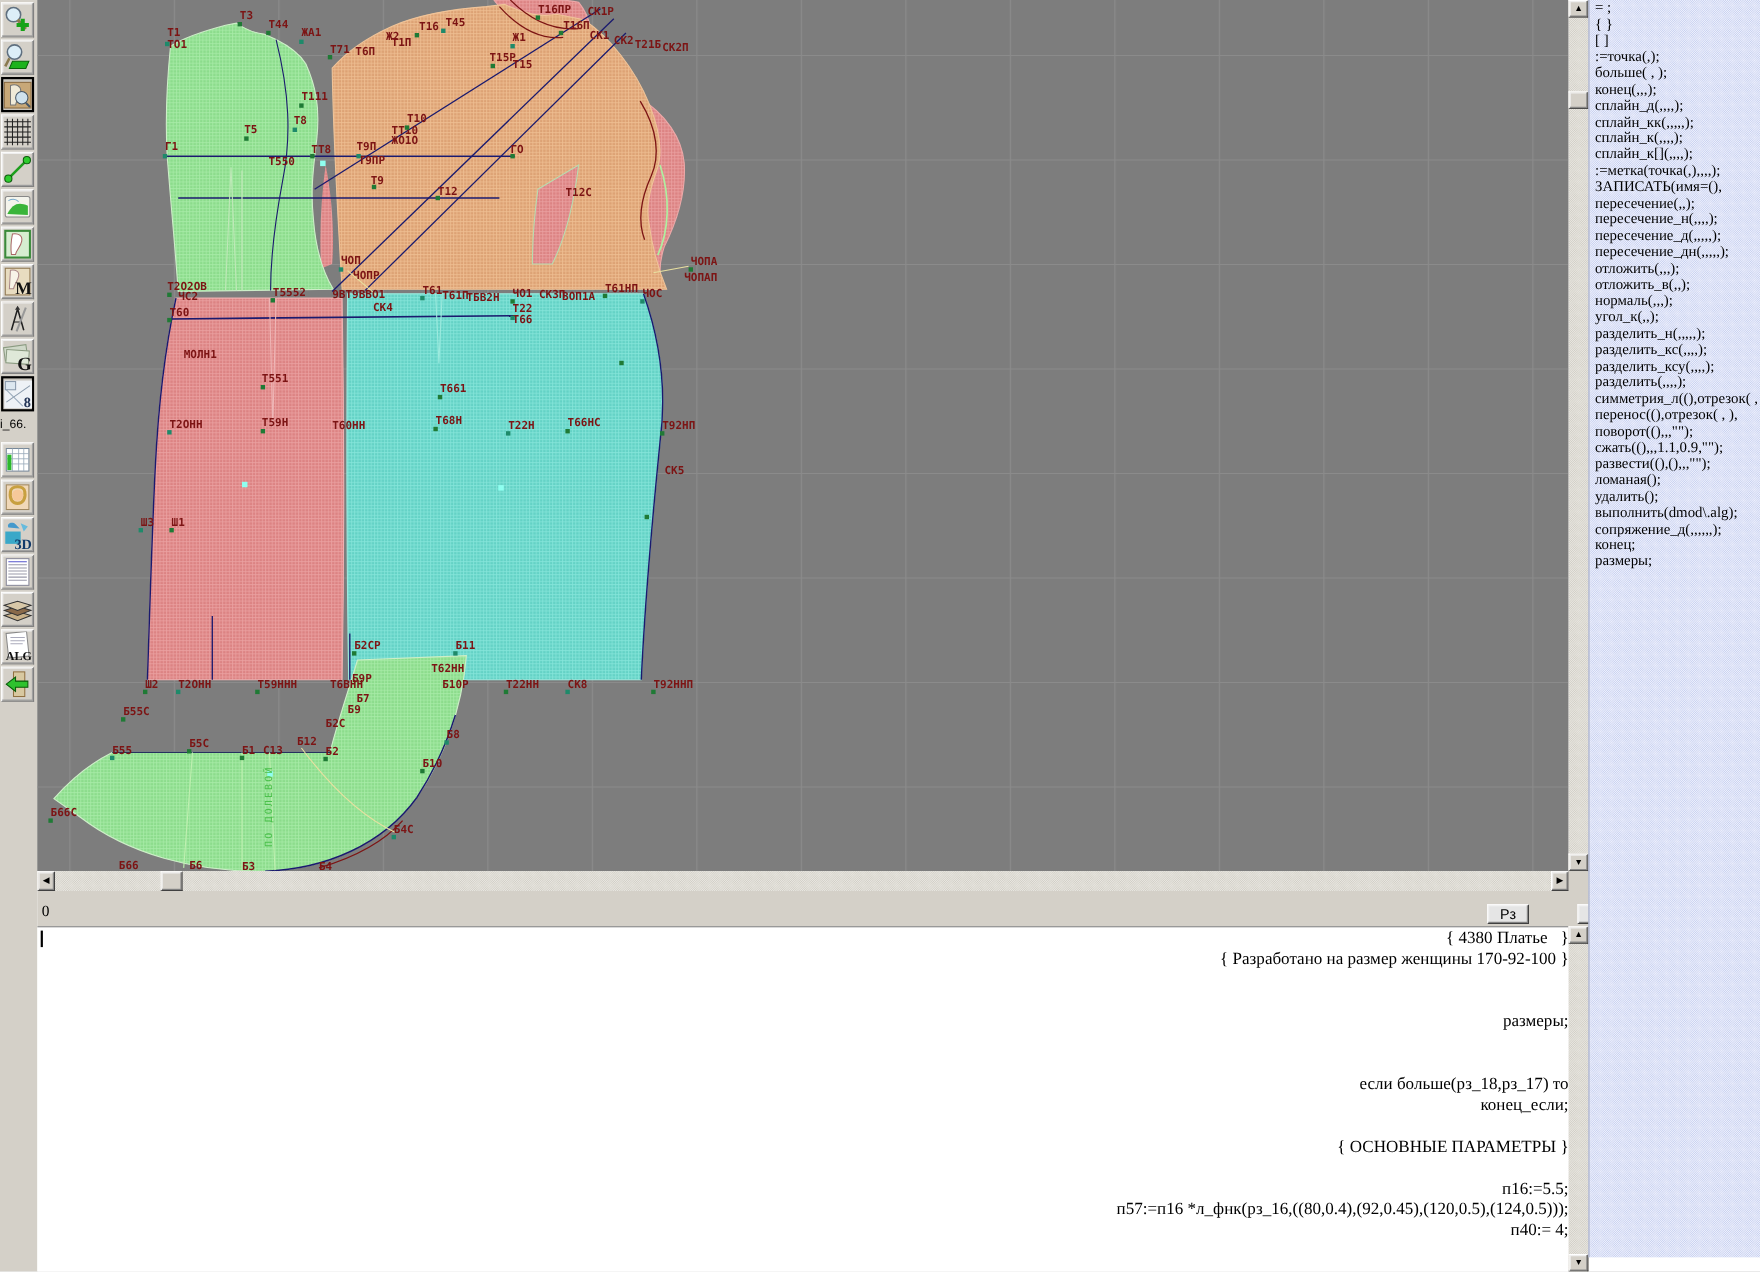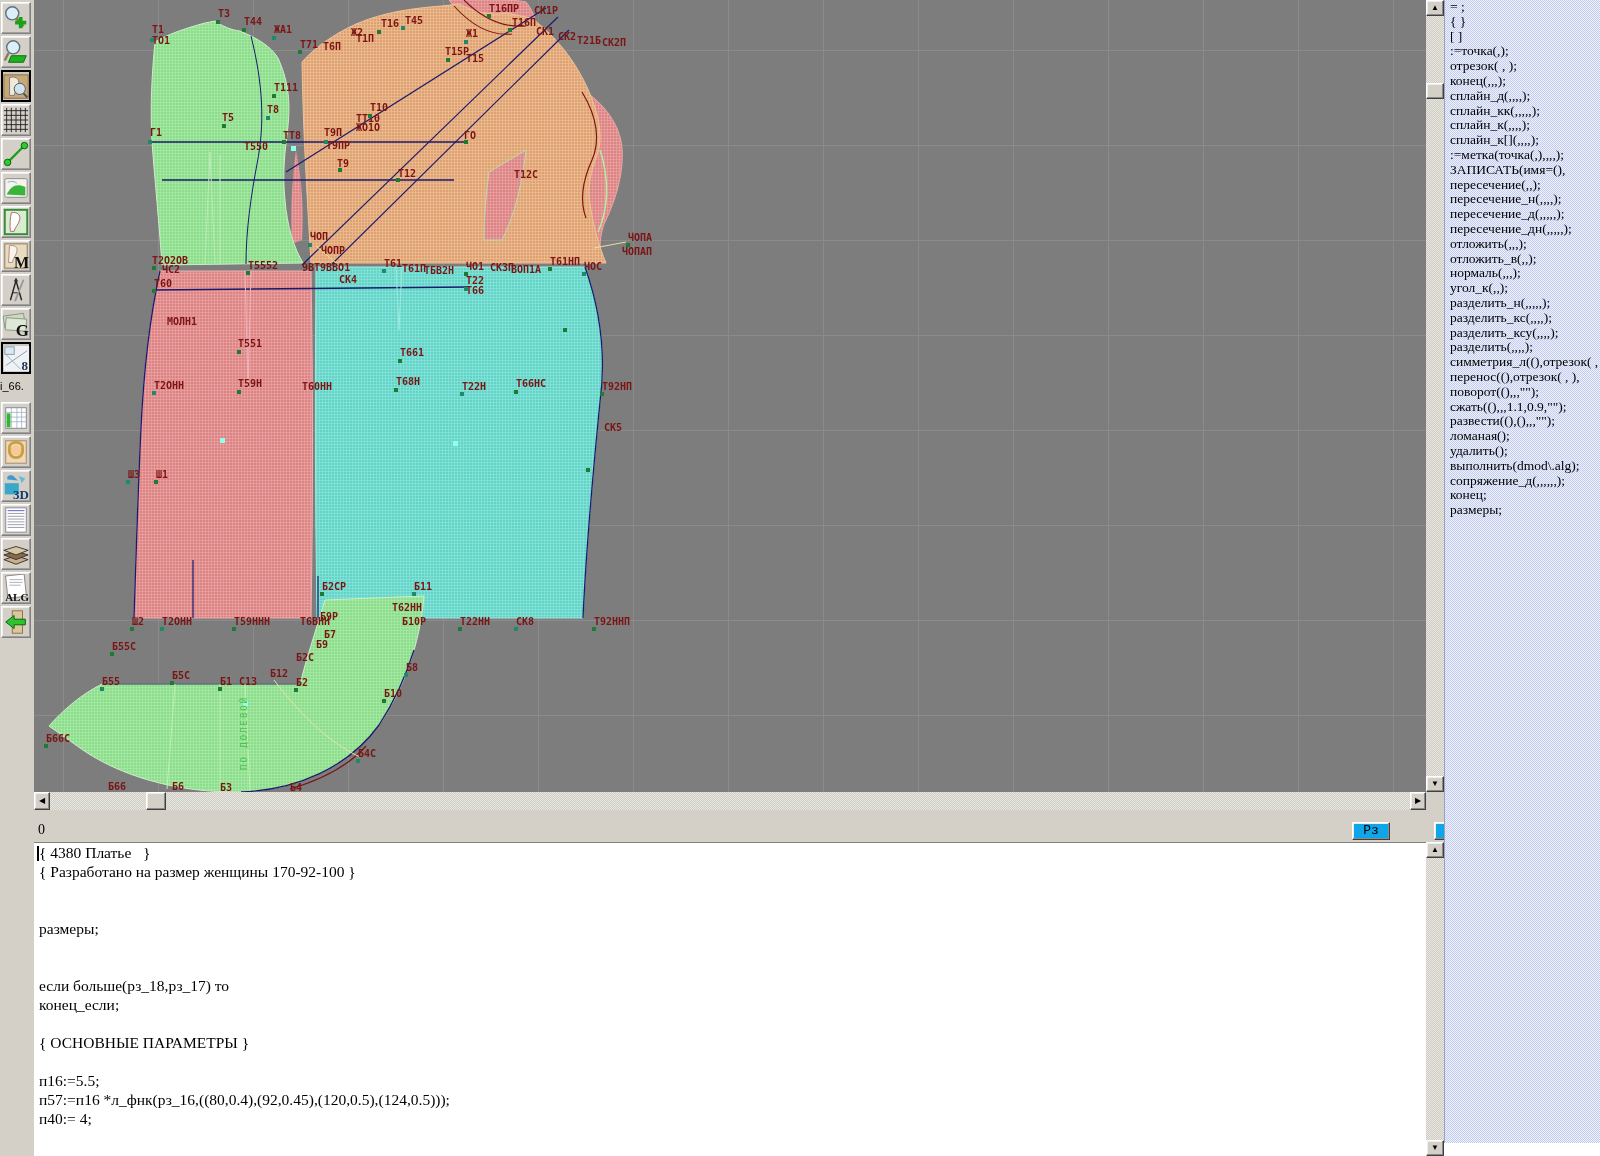--- a/index.html
+++ b/index.html
@@ -31,28 +31,28 @@
   .sb-btn,.sb-thumb{position:absolute;background:#d4d0c8;border:1px solid #404040;
       border-top-color:#fff;border-left-color:#fff;
       box-shadow:inset -1px -1px 0 #8a8a8a,inset 1px 1px 0 #eee;box-sizing:border-box;
       font-size:8px;line-height:14px;text-align:center;color:#000;}
   #cv-vscroll{left:1426px;top:0;width:18px;height:792px;}
   #cv-hscroll{left:34px;top:792px;width:1392px;height:18px;}
   #ed-vscroll{left:1426px;top:842px;width:18px;height:314px;}
   
   #statusrow{position:absolute;left:34px;top:810px;width:1410px;height:32px;background:#d4d0c8;}
   #status-left{position:absolute;left:4px;top:12px;font-family:"Liberation Serif",serif;font-size:14px;color:#000;}
-  .mini-btn{position:absolute;top:12px;height:18px;width:38px;background:#0ea5e9;
+  .mini-btn{position:absolute;top:12px;height:18px;width:38px;background:#e5e5e5;
       border:1px solid #404040;border-top-color:#fff;border-left-color:#fff;
       box-shadow:inset -1px -1px 0 #8a8a8a,inset 1px 1px 0 #eee;box-sizing:border-box;
-      font-family:Liberation Mono, monospace;font-size:13px;text-align:center;line-height:16px;}
+      font-family:Liberation Sans, sans-serif;font-size:13px;text-align:center;line-height:16px;}
   #btn-rz{left:1318px;} #btn-md{left:1400px;}
   
   #editor{position:absolute;left:34px;top:842px;width:1392px;height:314px;background:#fff;
-          border-top:1px solid #808080;overflow:hidden;}
+          border-top:1px solid #808080;overflow:hidden;text-align:right;}
   .ed-line{height:19px;line-height:19px;white-space:pre;font-family:"Liberation Serif",serif;
            font-size:15.5px;color:#000;padding-left:5px;}
   #caret{position:absolute;left:3px;top:3px;width:1.5px;height:15px;background:#000;}
   
   #right-panel{position:absolute;left:1444px;top:0;width:156px;height:1143px;overflow:hidden;
       background:#eef0fb;
       background-image:linear-gradient(45deg,#c3cdf0 25%,transparent 25%,transparent 75%,#c3cdf0 75%),
                        linear-gradient(45deg,#c3cdf0 25%,transparent 25%,transparent 75%,#c3cdf0 75%);
       background-size:2px 2px;background-position:0 0,1px 1px;
       border-left:1px solid #9aa2c0;}
@@ -491,21 +491,21 @@
     <div class="sb-btn" style="left:0;top:0;width:18px;height:16px;">▲</div>
     <div class="sb-btn" style="left:0;top:298px;width:18px;height:16px;">▼</div>
   </div>
 
   <div id="right-panel">
     <div id="cmd-list">
         <div class="cmd-line">= ;</div>
         <div class="cmd-line">{  }</div>
         <div class="cmd-line">[  ]</div>
         <div class="cmd-line">:=точка(,);</div>
-        <div class="cmd-line">отрезок( , );</div>
+        <div class="cmd-line">больше( , );</div>
         <div class="cmd-line">конец(,,,);</div>
         <div class="cmd-line">сплайн_д(,,,,);</div>
         <div class="cmd-line">сплайн_кк(,,,,,);</div>
         <div class="cmd-line">сплайн_к(,,,,);</div>
         <div class="cmd-line">сплайн_к[](,,,,);</div>
         <div class="cmd-line">:=метка(точка(,),,,,);</div>
         <div class="cmd-line">ЗАПИСАТЬ(имя=(),</div>
         <div class="cmd-line">пересечение(,,);</div>
         <div class="cmd-line">пересечение_н(,,,,);</div>
         <div class="cmd-line">пересечение_д(,,,,,);</div>

